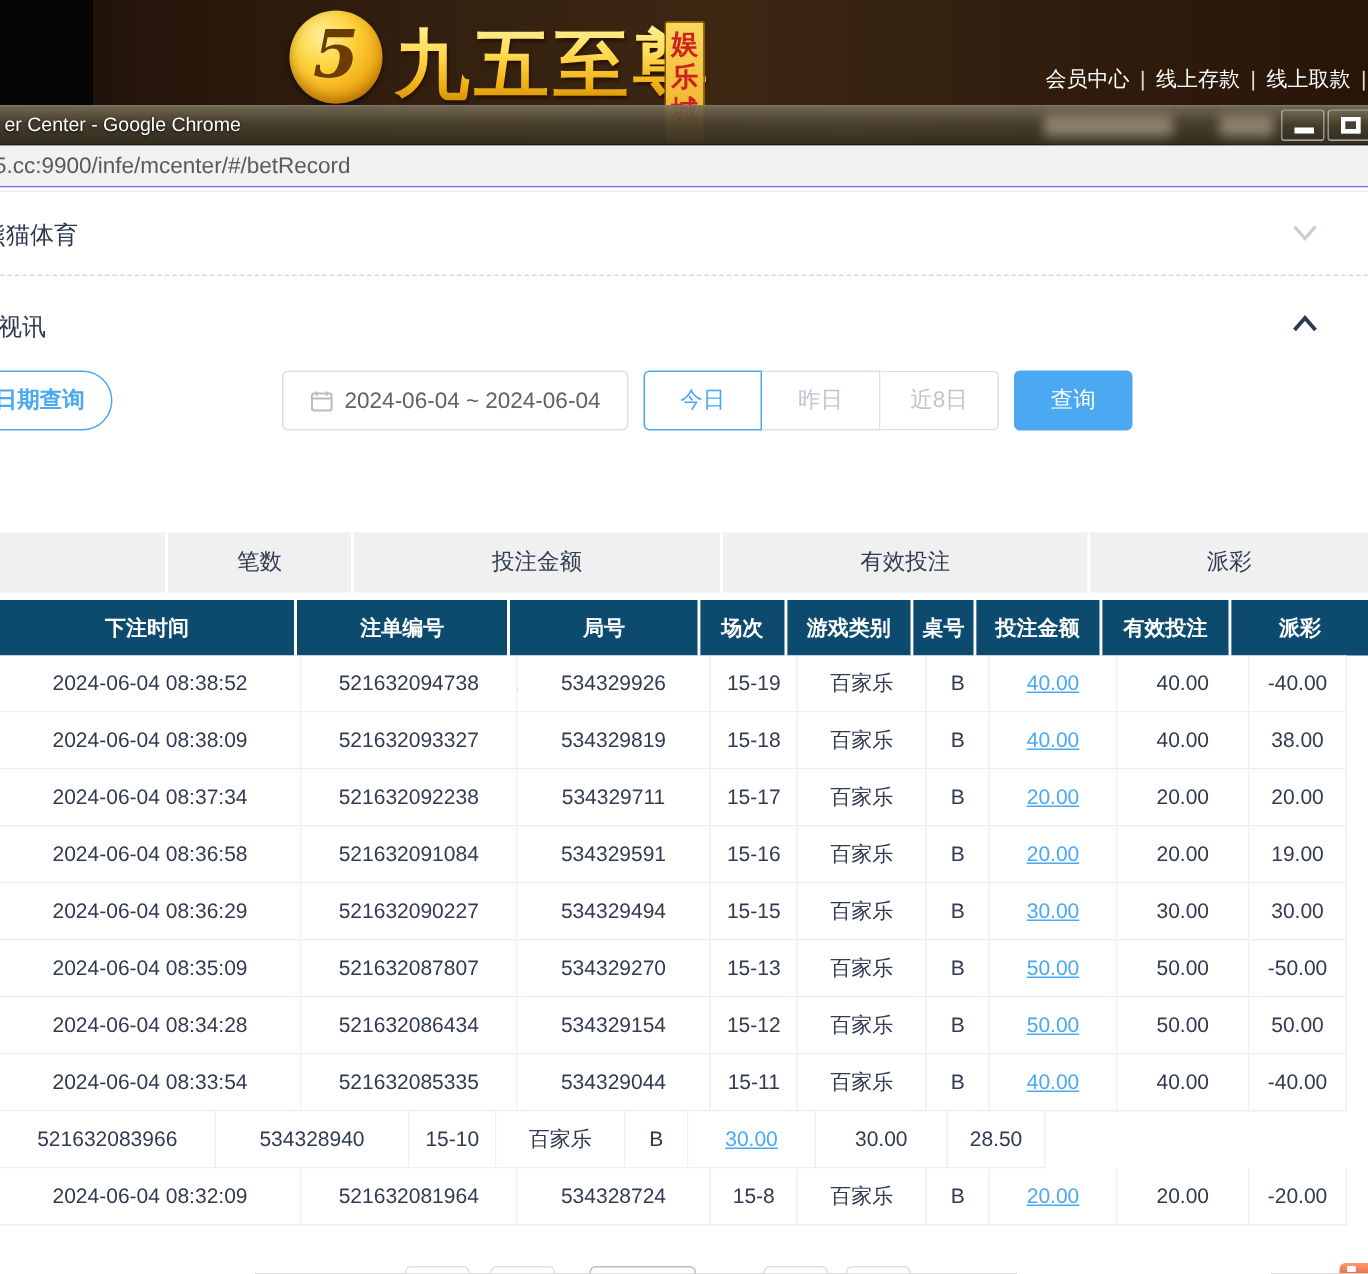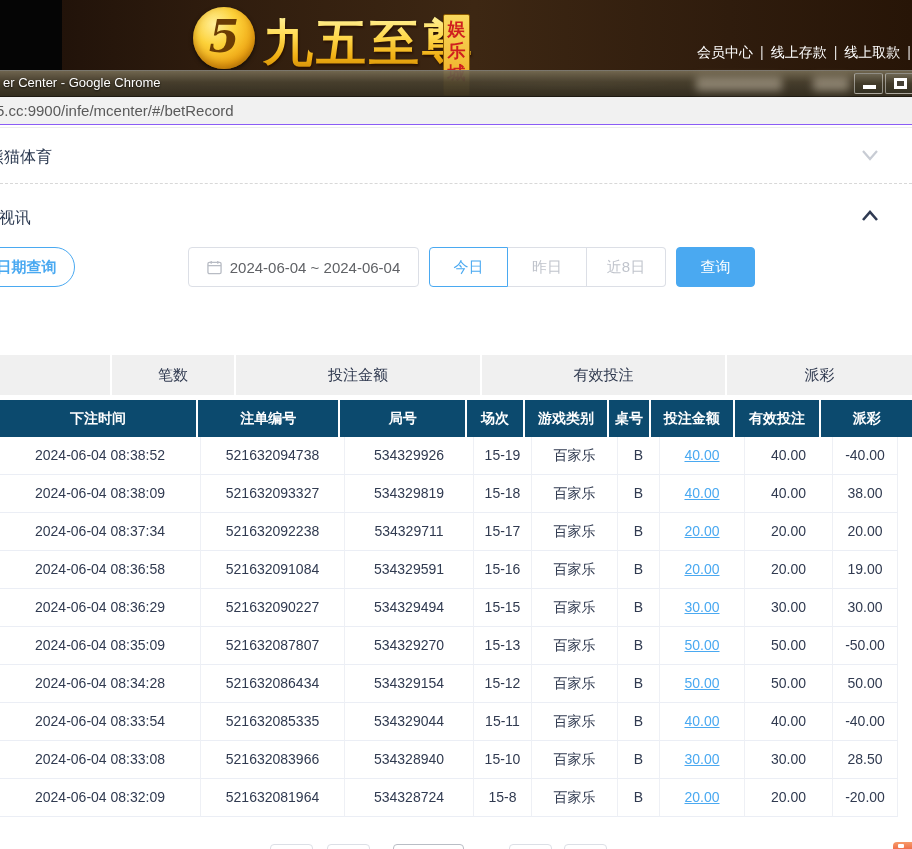--- a/index.html
+++ b/index.html
@@ -299,21 +299,20 @@
             <div class="cell c1">521632085335</div>
             <div class="cell c2">534329044</div>
             <div class="cell c3">15-11</div>
             <div class="cell c4">百家乐</div>
             <div class="cell c5">B</div>
             <div class="cell c6"><span class="amt-link">40.00</span></div>
             <div class="cell c7">40.00</div>
             <div class="cell c8 neg">-40.00</div>
           </div>
           <div class="row">
-            <div class="cell c0">2024-06-04 08:33:08</div>
             <div class="cell c1">521632083966</div>
             <div class="cell c2">534328940</div>
             <div class="cell c3">15-10</div>
             <div class="cell c4">百家乐</div>
             <div class="cell c5">B</div>
             <div class="cell c6"><span class="amt-link">30.00</span></div>
             <div class="cell c7">30.00</div>
             <div class="cell c8">28.50</div>
           </div>
           <div class="row">

